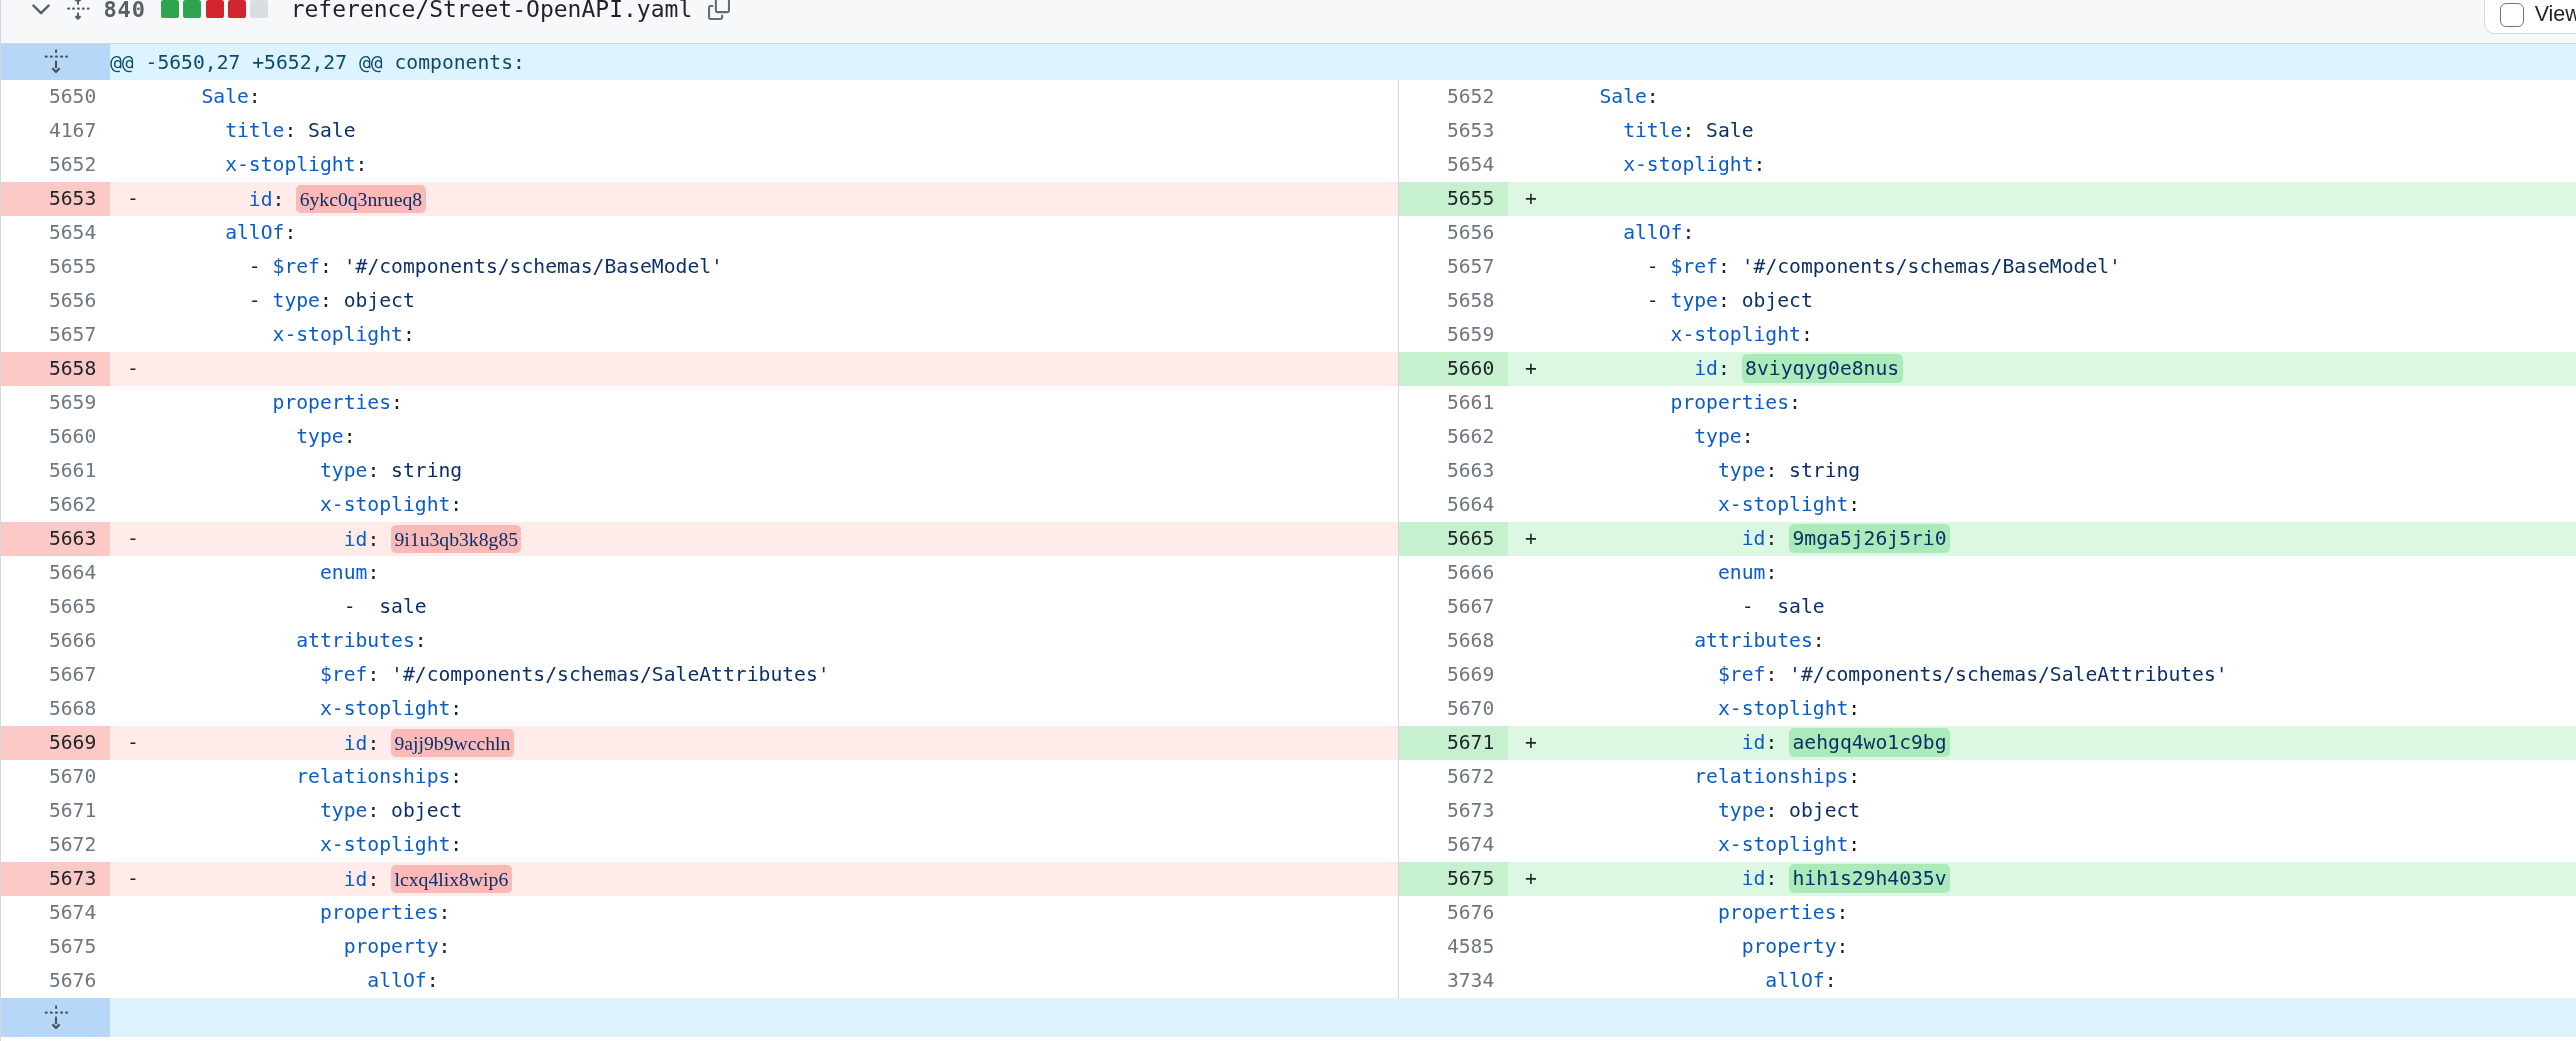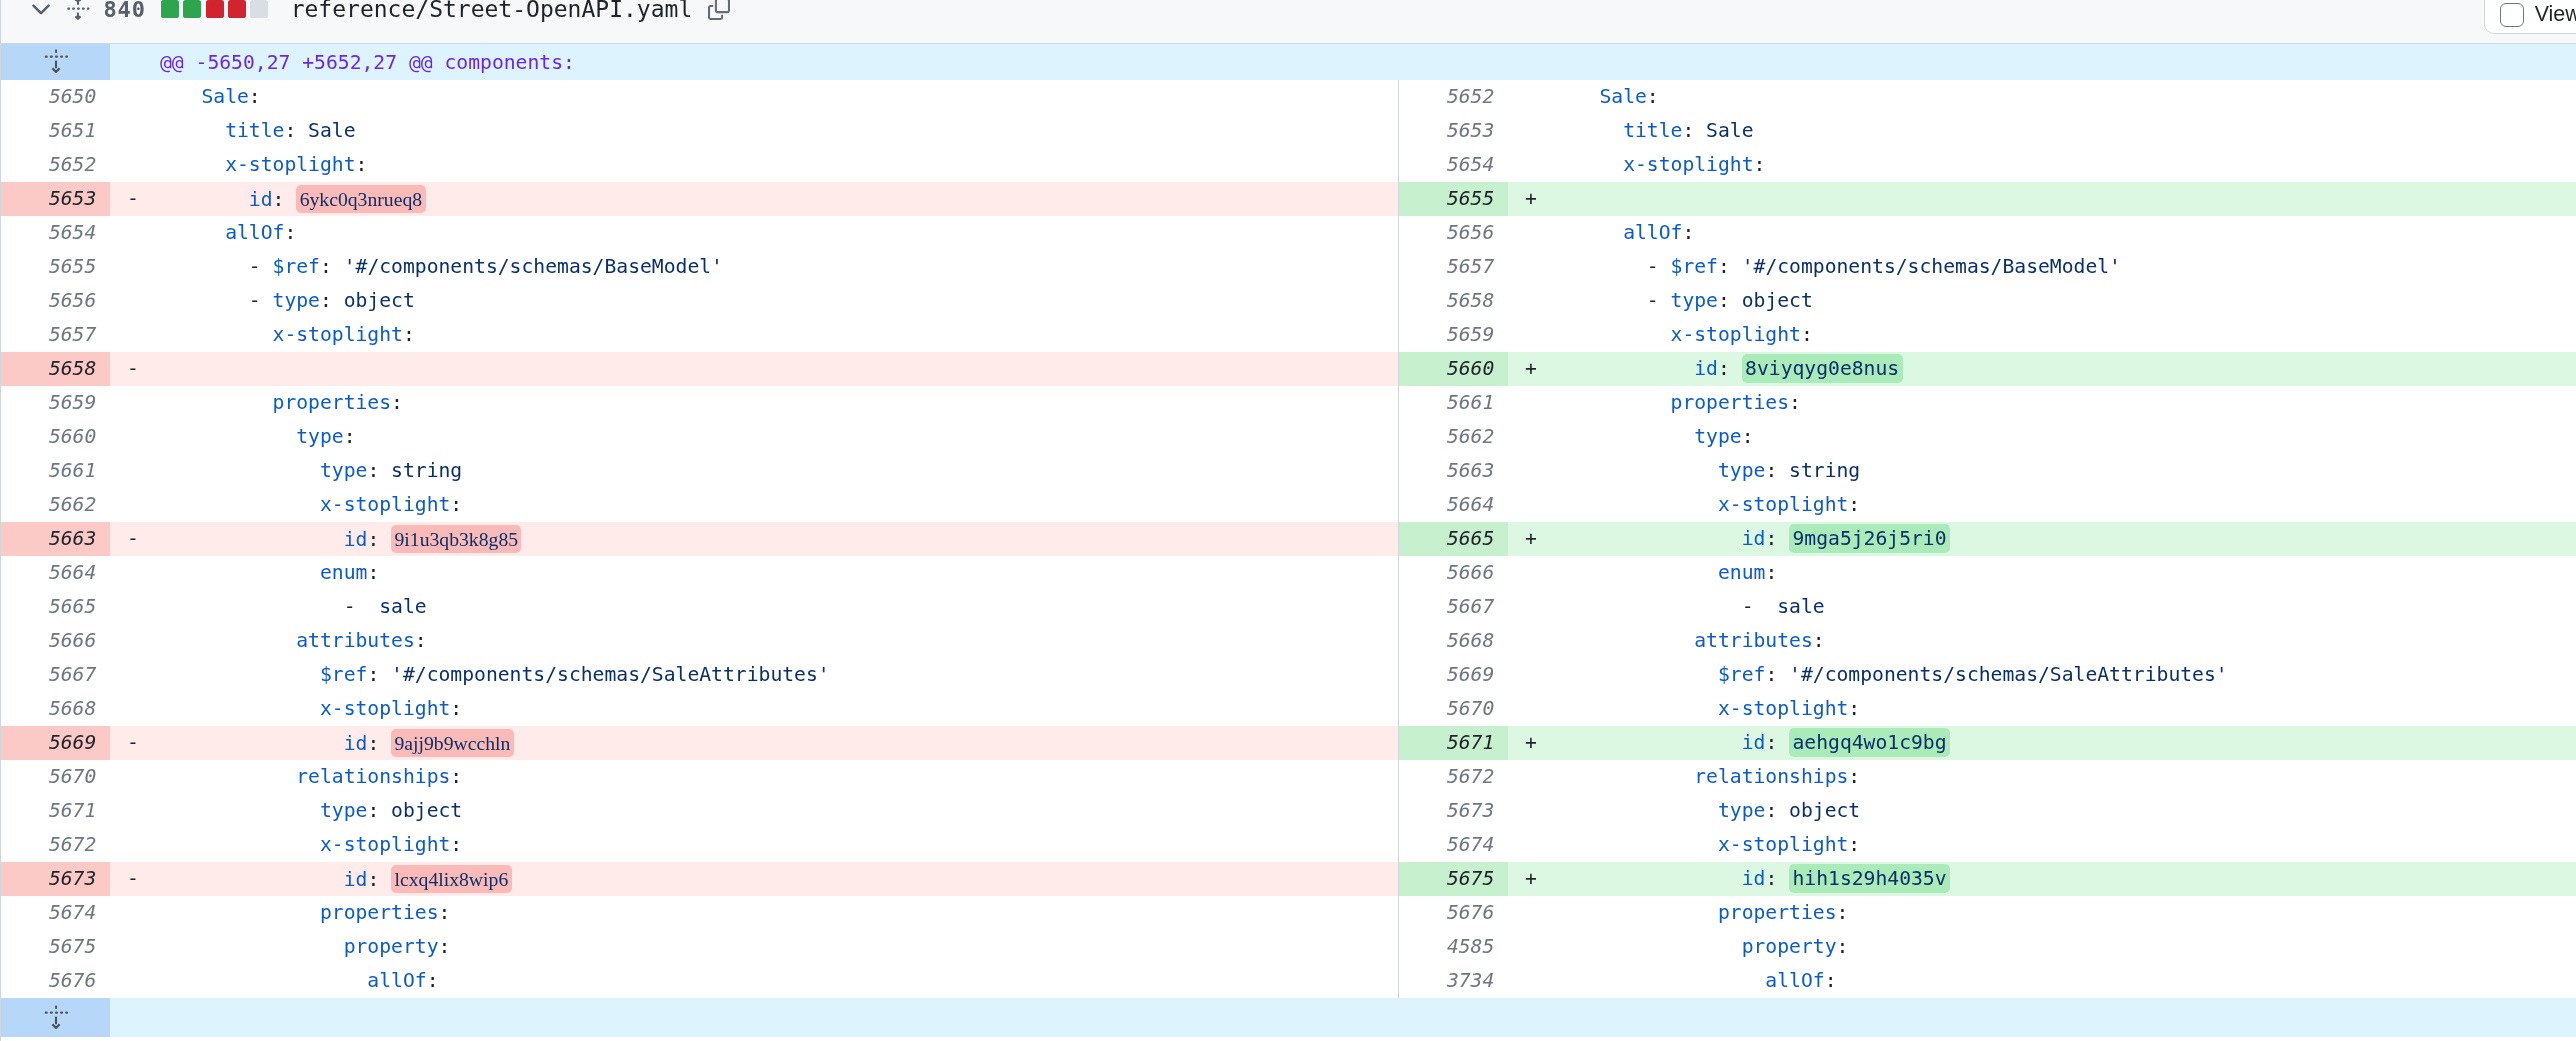--- a/index.html
+++ b/index.html
@@ -24,26 +24,26 @@
   .filename{font-family:"DejaVu Sans Mono","Liberation Mono",monospace;font-size:23px;color:var(--dark);margin-left:8.6px;}
   .copy-btn{margin-left:1.7px;}
   .viewed-btn{position:absolute;left:2483px;top:-13.7px;height:48px;min-width:188px;background:#fff;
     border:1.7px solid var(--border);border-radius:10.3px;display:flex;align-items:flex-end;padding:0 0 6.8px 15.4px;gap:10.3px;}
   .viewed-cb{width:24px;height:24px;border:1.7px solid #6e7781;border-radius:6px;background:#fff;}
   .viewed-label{font-size:21.4px;color:var(--dark);}
   
   .diff{font-family:"DejaVu Sans Mono","Liberation Mono",monospace;font-size:19.7px;color:var(--dark);}
   .hunk{display:flex;height:36px;background:var(--hunk-bg);align-items:stretch;}
   .hunk-gutter{width:109px;background:var(--hunk-gutter);display:flex;align-items:center;justify-content:center;cursor:pointer;border:none;padding:0;}
-  .hunk-text{display:flex;align-items:center;padding-left:50px;color:#6d28d9;font-size:19.7px;white-space:pre;text-align:right;}
+  .hunk-text{display:flex;align-items:center;color:#0c4a6e;font-size:19.7px;white-space:pre;text-align:right;}
   .row{display:flex;height:34px;}
   .side{display:flex;height:34px;}
   .side.left{width:1397px;min-width:1397px;}
   .side.right{flex:1;border-left:0.9px solid var(--border);}
-  .ln{width:109px;min-width:109px;text-align:right;padding-right:13.7px;line-height:34px;color:var(--num);font-size:19.7px;cursor:pointer;font-style:italic;}
+  .ln{width:109px;min-width:109px;text-align:right;padding-right:13.7px;line-height:34px;color:var(--num);font-size:19.7px;cursor:pointer;}
   .mark{width:44px;min-width:44px;padding-left:17px;line-height:34px;color:var(--dark);}
   .code{flex:1;line-height:34px;white-space:pre;overflow:hidden;}
   .side.ctx .ln{background:#fff;}
   .side.del{background:var(--del-bg);} .side.del .ln{background:var(--del-num);color:var(--dark);}
   .side.add{background:var(--add-bg);} .side.add .ln{background:var(--add-num);color:var(--dark);}
   .tok-k{color:var(--key);} .tok-v{color:var(--val);} .tok-p{color:var(--dark);}
   .chip{border-radius:5.1px;padding:2.6px 3.4px;}
   .side.del .chip{background:var(--del-chip);font-family:Liberation Serif, serif;} .side.add .chip{background:var(--add-chip);}
 </style>
 </head>
@@ -122,21 +122,21 @@
             <div class="code"><span class="tok-p">    </span><span class="tok-k">Sale</span><span class="tok-p">:</span></div>
           </div>
           <div class="side ctx right">
             <div class="ln">5652</div>
             <div class="mark"></div>
             <div class="code"><span class="tok-p">    </span><span class="tok-k">Sale</span><span class="tok-p">:</span></div>
           </div>
         </div>
         <div class="row">
           <div class="side ctx left">
-            <div class="ln">5651</div>
+            <div class="ln">4167</div>
             <div class="mark"></div>
             <div class="code"><span class="tok-p">      </span><span class="tok-k">title</span><span class="tok-p">:</span><span class="tok-p"> </span><span class="tok-v">Sale</span></div>
           </div>
           <div class="side ctx right">
             <div class="ln">5653</div>
             <div class="mark"></div>
             <div class="code"><span class="tok-p">      </span><span class="tok-k">title</span><span class="tok-p">:</span><span class="tok-p"> </span><span class="tok-v">Sale</span></div>
           </div>
         </div>
         <div class="row">

